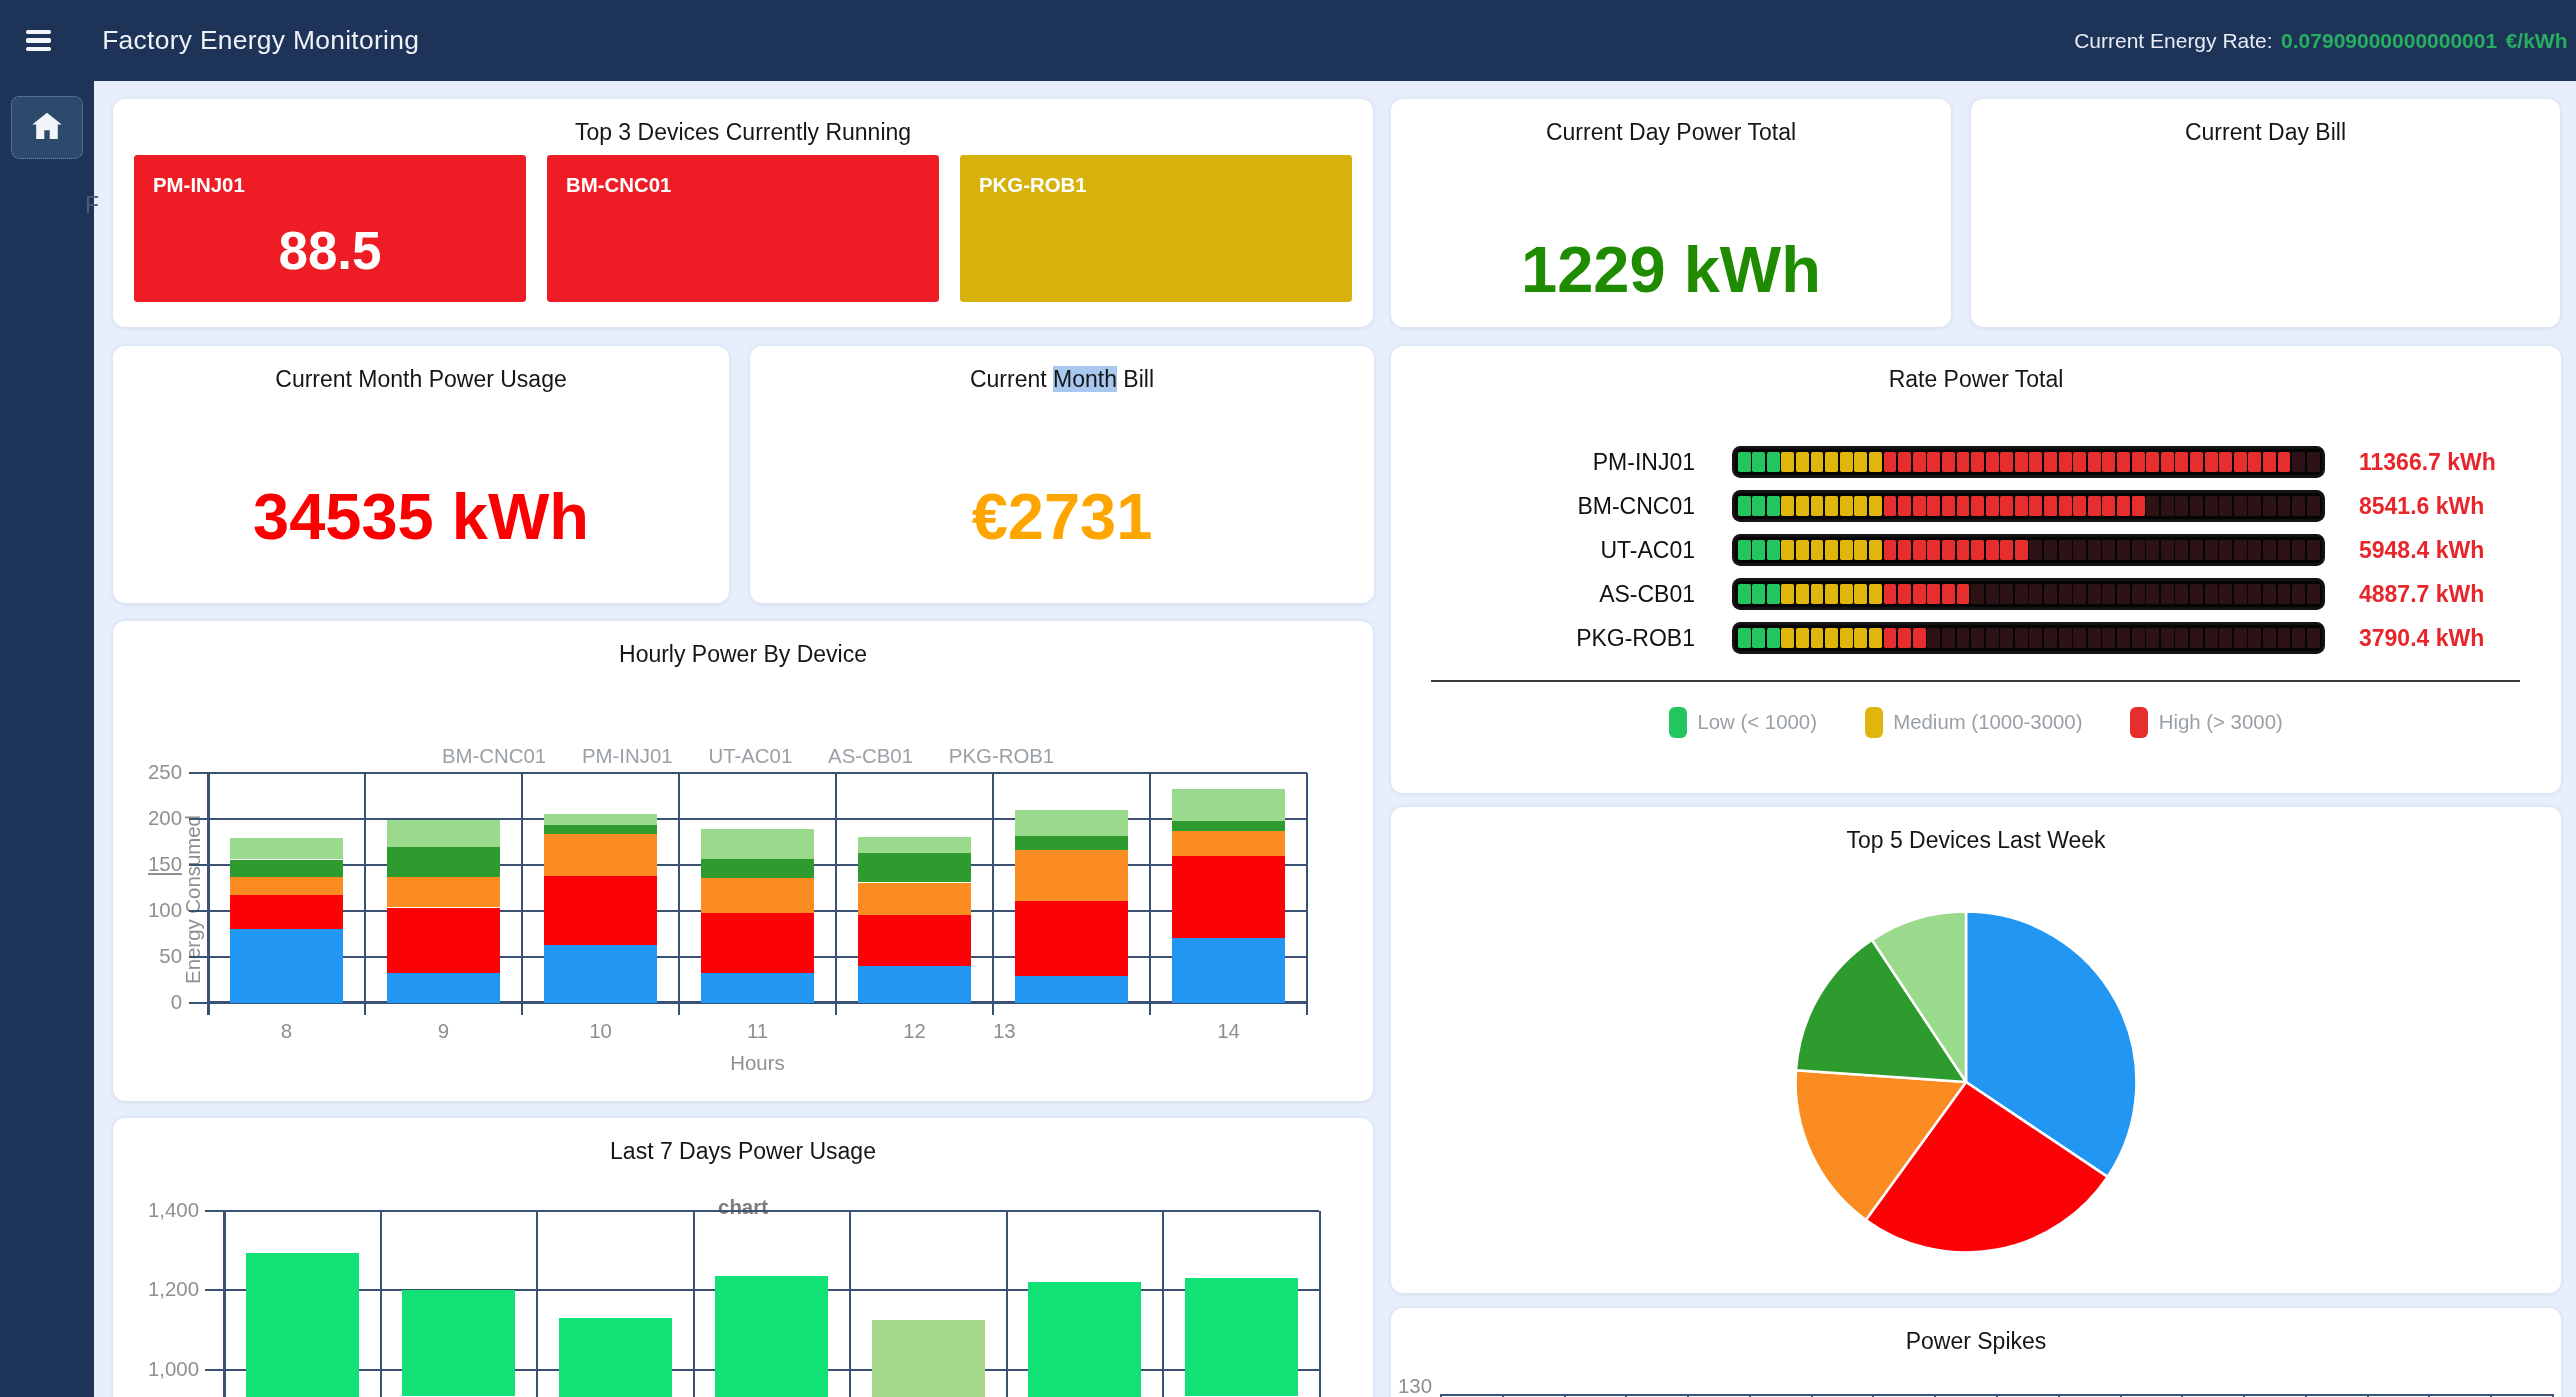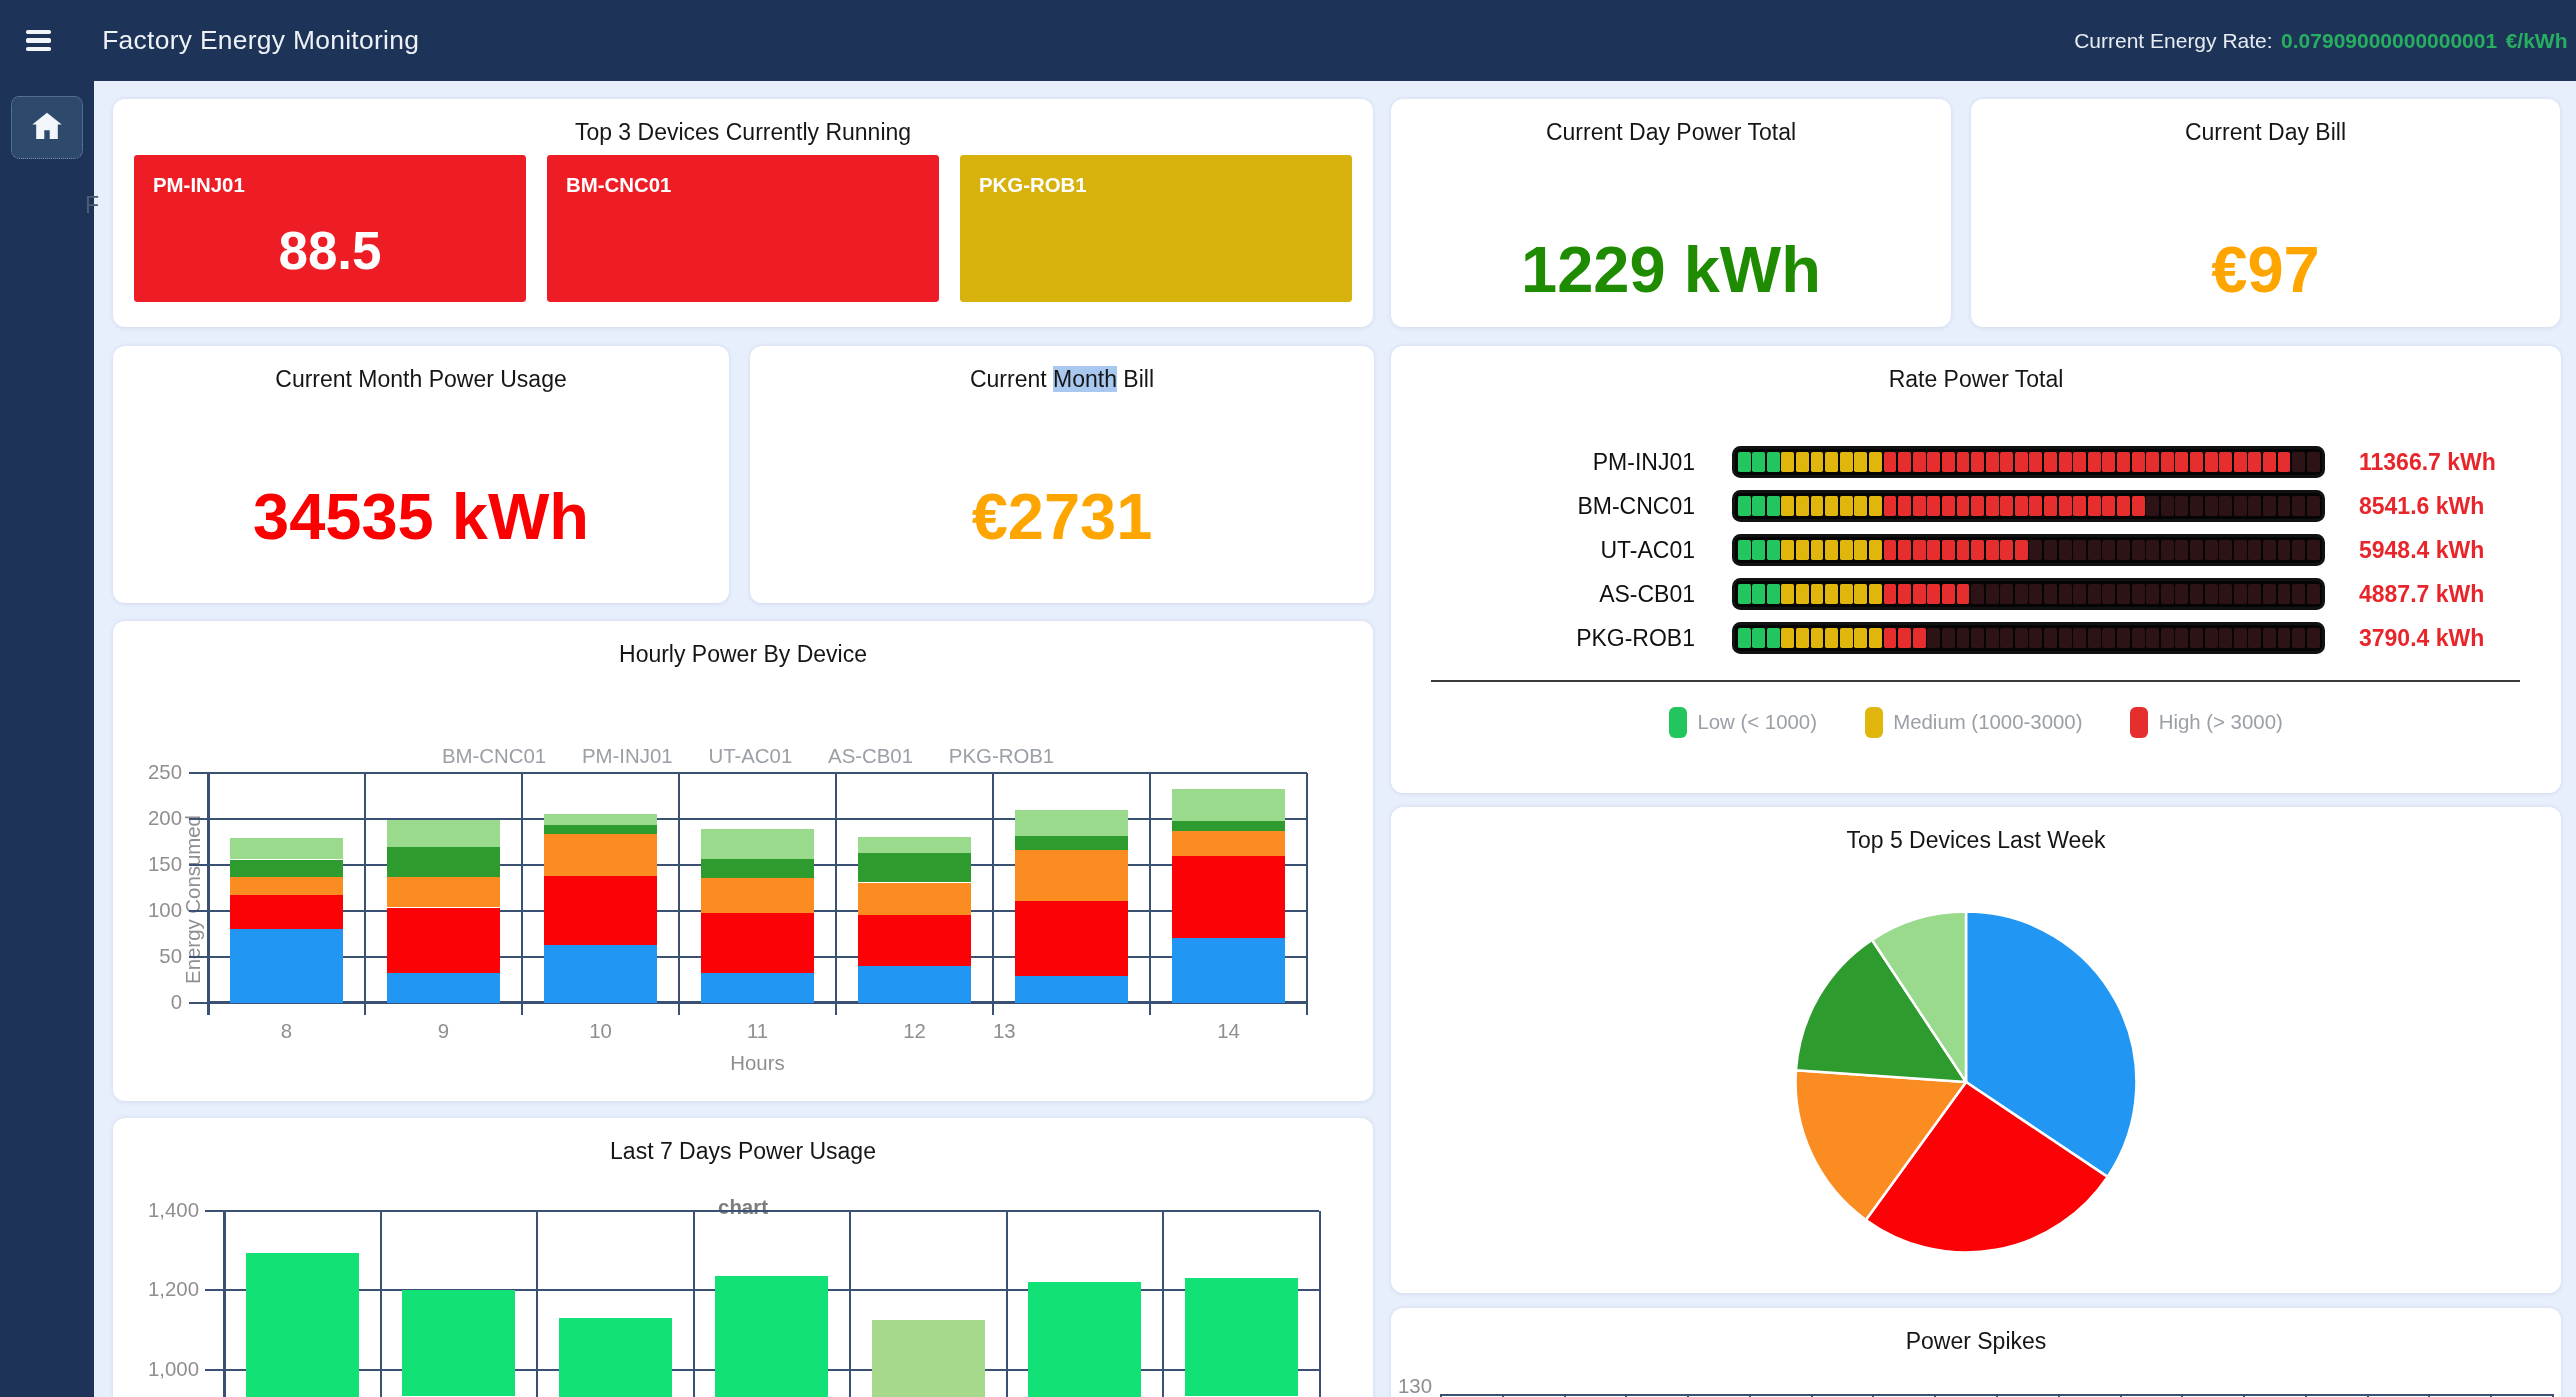--- a/index.html
+++ b/index.html
@@ -110,21 +110,20 @@
       </div>
   </div>
 
   <div class="card" style="left:1391px;top:99px;width:560px;height:228px;">
     <div class="card-title">Current Day Power Total</div>
     <div class="big-value" style="color:#1f8b00;">1229 kWh</div>
   </div>
 
   <div class="card" style="left:1971px;top:99px;width:589px;height:228px;">
     <div class="card-title">Current Day Bill</div>
-    <div class="big-value" style="color:#ffa500;">€97</div>
   </div>
 
   <div class="card" style="left:113px;top:346px;width:616px;height:257px;">
     <div class="card-title">Current Month Power Usage</div>
     <div class="big-value" style="color:#fb0000;">34535 kWh</div>
   </div>
 
   <div class="card" style="left:750px;top:346px;width:624px;height:257px;">
     <div class="card-title"><span>Current </span><span class="sel-hl">Month</span><span> Bill</span></div>
     <div class="big-value" style="color:#ffa500;">€2731</div>
@@ -412,21 +411,21 @@
       <div class="tick" style="left: -19px; top: 229px; width: 19px; height: 1.7px;"></div>
       <div class="axis-label" style="left: -77px; top: 218px; width: 51px; text-align: right;">0</div>
       <div class="hgrid" style="left: 0px; top: 183px; width: 1099px; height: 1.7px;"></div>
       <div class="tick" style="left: -19px; top: 183px; width: 19px; height: 1.7px;"></div>
       <div class="axis-label" style="left: -77px; top: 172px; width: 51px; text-align: right;">50</div>
       <div class="hgrid" style="left: 0px; top: 137px; width: 1099px; height: 1.7px;"></div>
       <div class="tick" style="left: -19px; top: 137px; width: 19px; height: 1.7px;"></div>
       <div class="axis-label" style="left: -77px; top: 126px; width: 51px; text-align: right;">100</div>
       <div class="hgrid" style="left: 0px; top: 91px; width: 1099px; height: 1.7px;"></div>
       <div class="tick" style="left: -19px; top: 91px; width: 19px; height: 1.7px;"></div>
-      <div class="axis-label" style="left: -77px; top: 80px; width: 51px; text-align: right;">150</div>
+      <div class="axis-label" style="left: -77px; top: 80px; width: 51px; text-align: right; text-decoration: underline;">150</div>
       <div class="hgrid" style="left: 0px; top: 45px; width: 1099px; height: 1.7px;"></div>
       <div class="tick" style="left: -19px; top: 45px; width: 19px; height: 1.7px;"></div>
       <div class="axis-label" style="left: -77px; top: 34px; width: 51px; text-align: right;">200</div>
       <div class="hgrid" style="left: 0px; top: -0.9px; width: 1099px; height: 1.7px;"></div>
       <div class="tick" style="left: -19px; top: -0.9px; width: 19px; height: 1.7px;"></div>
       <div class="axis-label" style="left: -77px; top: -12px; width: 51px; text-align: right;">250</div>
       <div class="vgrid" style="left: -0.9px; top: 0px; width: 1.7px; height: 230px;"></div>
       <div class="tick" style="left: -0.9px; top: 230px; width: 1.7px; height: 12px;"></div>
       <div class="vgrid" style="left: 156px; top: 0px; width: 1.7px; height: 230px;"></div>
       <div class="tick" style="left: 156px; top: 230px; width: 1.7px; height: 12px;"></div>

